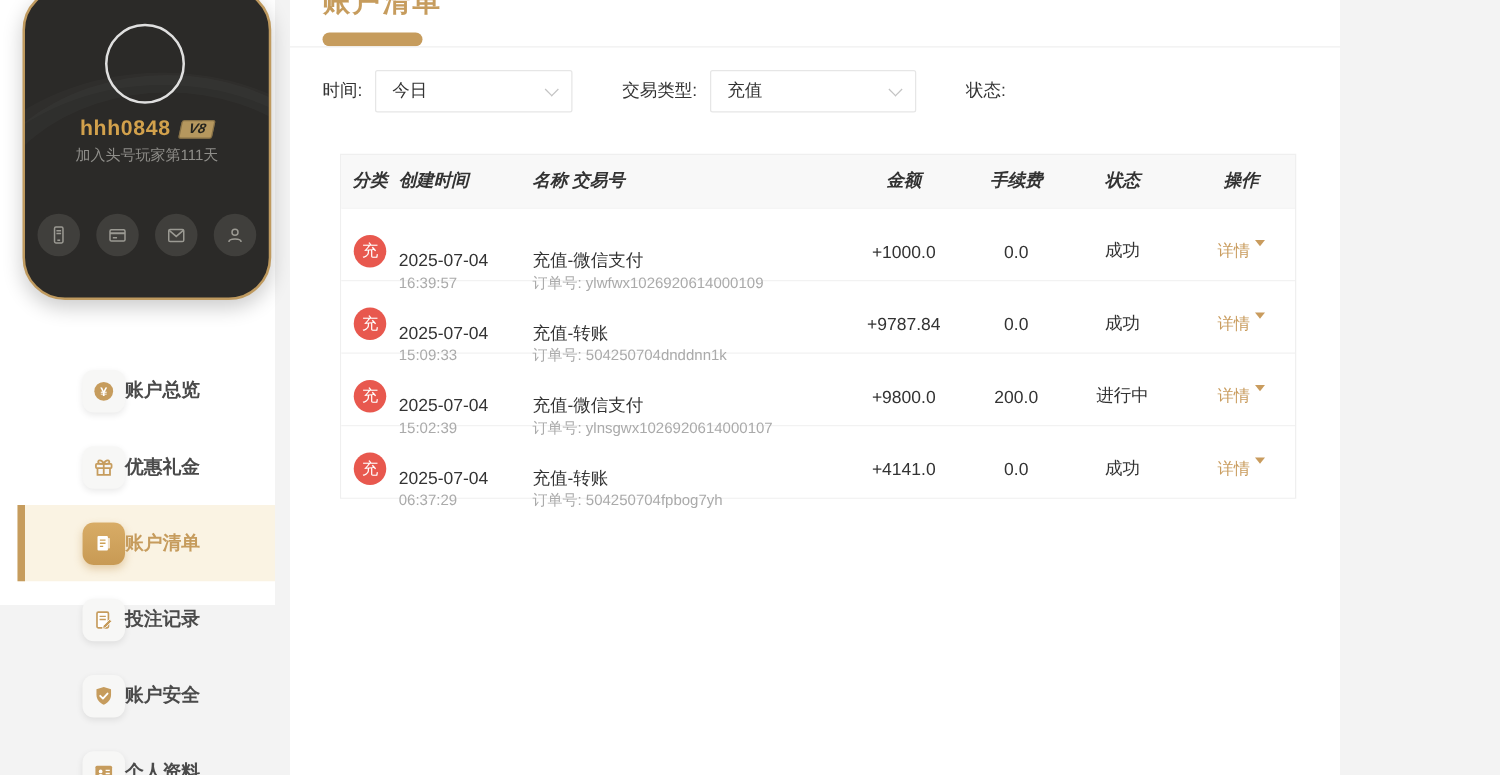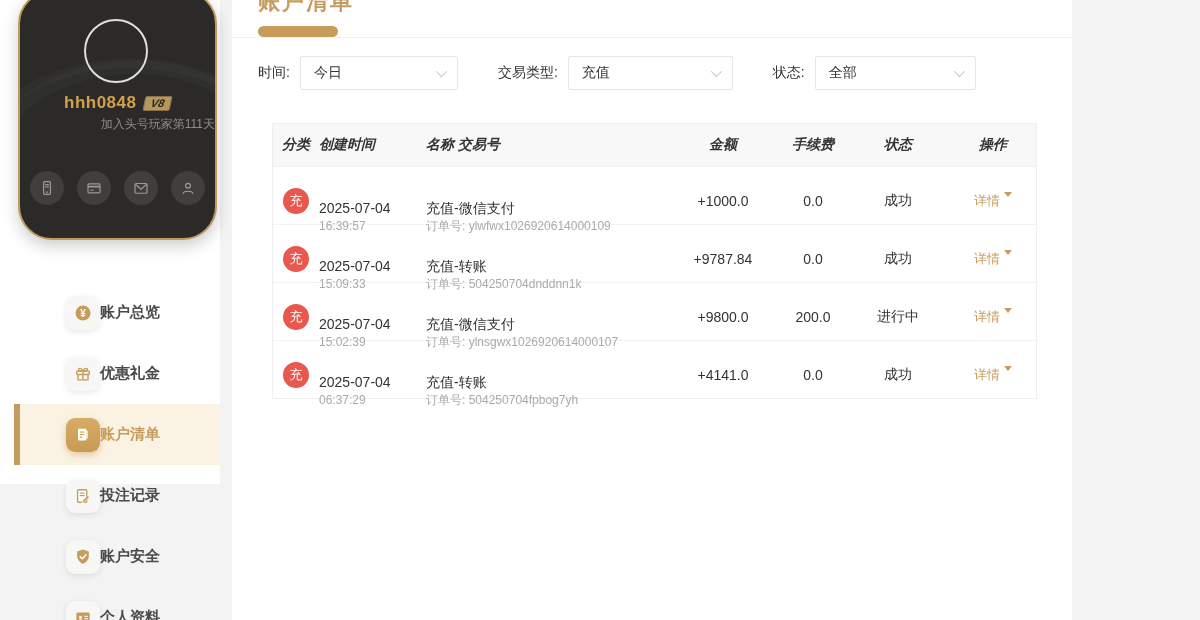--- a/index.html
+++ b/index.html
@@ -29,21 +29,21 @@
     position:absolute; left:64px; top:27px; width:64px; height:64px;
     border:2px solid rgba(255,255,255,.85); border-radius:50%;
   }
   .user-line { position:absolute; left:0; top:101px; width:100%; display:flex; justify-content:center; align-items:center; }
   .username { color:#d2a14c; font-size:17px; font-weight:bold; letter-spacing:.5px; }
   .vip-badge {
     margin-left:7px; display:inline-block; padding:1px 7px 2px 7px;
     background:#b5975e; color:#26251f; font-size:11px; font-weight:bold; font-style:italic;
     transform:skewX(-12deg); border-radius:2px; box-shadow:inset 0 0 0 1px rgba(0,0,0,.25);
   }
-  .join-text { position:absolute; left:0; top:124px; width:100%; text-align:right; color:#8f8e8a; font-size:12px; }
+  .join-text { position:absolute; left:0; top:124px; width:100%; text-align:center; color:#8f8e8a; font-size:12px; }
   .quick-icons { position:absolute; left:0; top:179px; width:100%; padding:0 10px; display:flex; justify-content:space-between; }
   .qi {
     width:34px; height:34px; border-radius:50%; background:#403f3c; border:none; cursor:pointer;
     display:flex; align-items:center; justify-content:center;
   }
   .qi svg { display:block; }
   
   .nav { position:absolute; left:0; top:282px; width:220px; }
   .nav-item { height:61px; display:flex; align-items:center; padding-left:66px; cursor:pointer; position:relative; }
   .nav-icon {
@@ -232,24 +232,20 @@
       </div>
       <div class="fg">
         <span class="flabel">交易类型:</span>
         <div class="select sel-1">
           <span>充值</span>
           <i class="chev"></i>
         </div>
       </div>
       <div class="fg">
         <span class="flabel">状态:</span>
-        <div class="select sel-3">
-          <span>全部</span>
-          <i class="chev"></i>
-        </div>
       </div>
     </div>
 
     <div class="table">
       <div class="thead">
         <div class="cell t-c">分类</div>
         <div class="cell">创建时间</div>
         <div class="cell">名称 交易号</div>
         <div class="cell t-c">金额</div>
         <div class="cell t-c">手续费</div>

